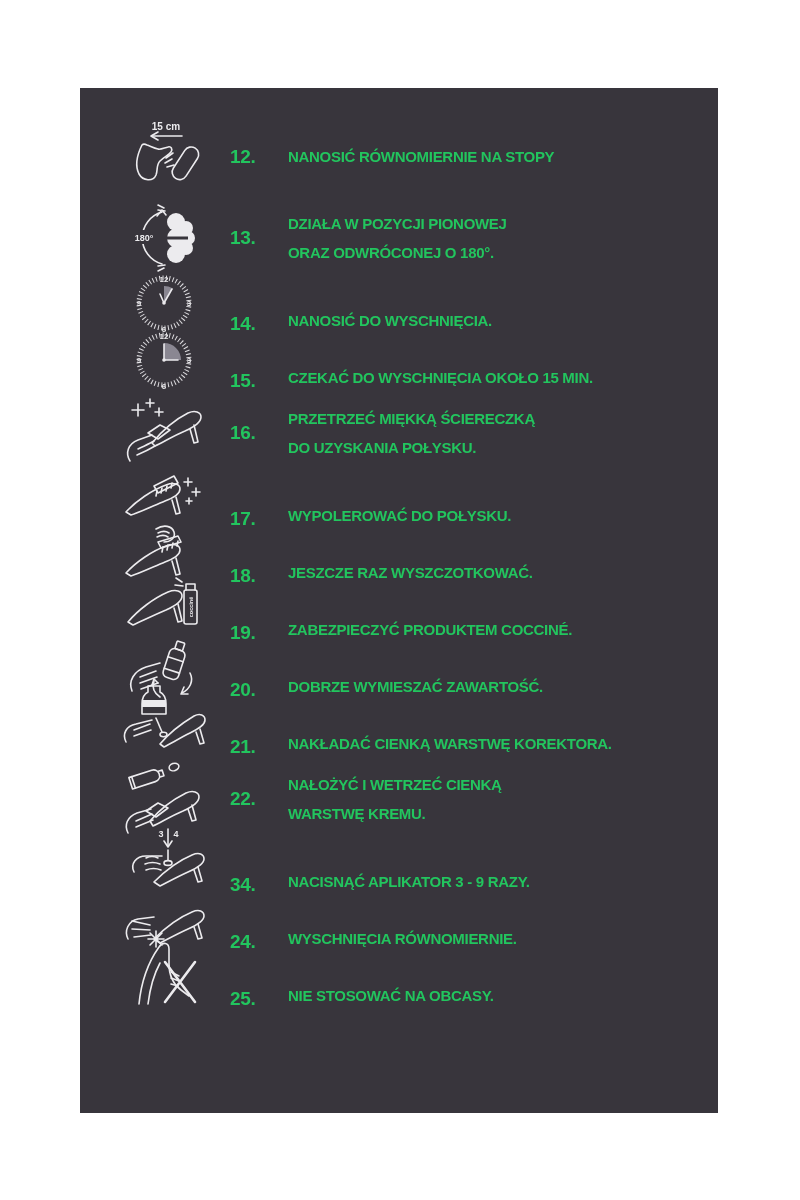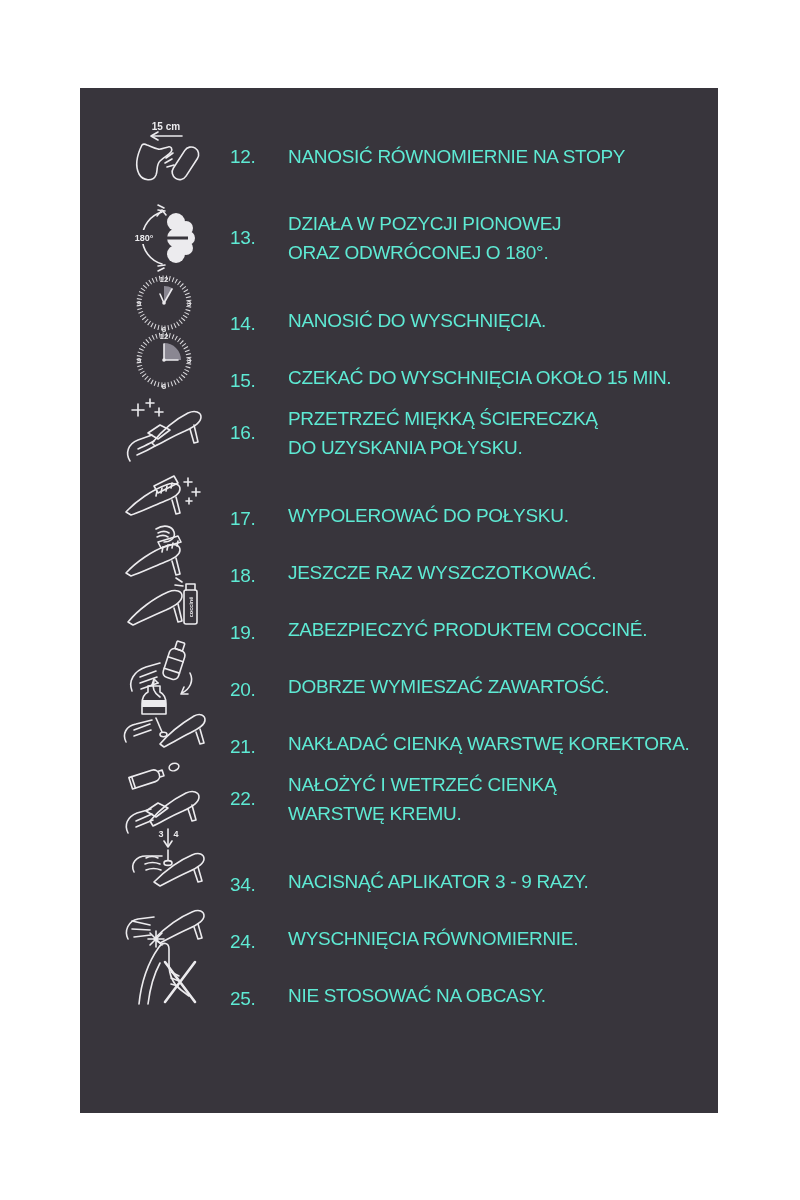--- a/index.html
+++ b/index.html
@@ -2,36 +2,36 @@
 <html><head>
 <meta charset="utf-8">
 <style>
   html,body{margin:0;padding:0;}
   body{
     width:800px;height:1200px;background:#ffffff;position:relative;
     font-family:"Liberation Sans","DejaVu Sans",sans-serif;overflow:hidden;
   }
   .panel{
     position:absolute;left:80px;top:88px;width:638px;height:1025px;
-    background:#38353C;color:#5eead4;box-sizing:border-box;
+    background:#38353C;color:#22c55e;box-sizing:border-box;
     padding:28px 8px 0 18px;
   }
   .row{display:flex;align-items:center;}
   .r1{height:57px;align-items:flex-end;}
   .r2{height:81px;}
   .icon-cell{
     width:132px;flex:0 0 132px;display:flex;justify-content:center;align-items:center;
   }
   .icon-cell svg{display:block;overflow:visible;}
   .num{
-    width:58px;flex:0 0 58px;font-size:19px;font-weight:400;letter-spacing:-0.3px;
+    width:58px;flex:0 0 58px;font-size:19px;font-weight:700;letter-spacing:-0.3px;
   }
   .text{flex:1 1 auto;min-width:0;}
   .line{
-    display:block;font-size:19px;font-weight:400;line-height:29px;letter-spacing:-0.3px;
+    display:block;font-size:15px;font-weight:700;line-height:29px;letter-spacing:-0.3px;
     white-space:nowrap;
   }
   .line:empty{display:none;}
   
   .icon-cell svg *{vector-effect:non-scaling-stroke;}
   .stk{fill:none;stroke:#ECEBEE;stroke-width:1.6;stroke-linecap:round;stroke-linejoin:round;}
   .stk2{fill:none;stroke:#ECEBEE;stroke-width:2.6;stroke-linecap:round;stroke-linejoin:round;}
   .fil{fill:#ECEBEE;stroke:none;}
   .wedge{fill:#8A8792;stroke:none;}
   .bg{fill:#38353C;stroke:none;}

